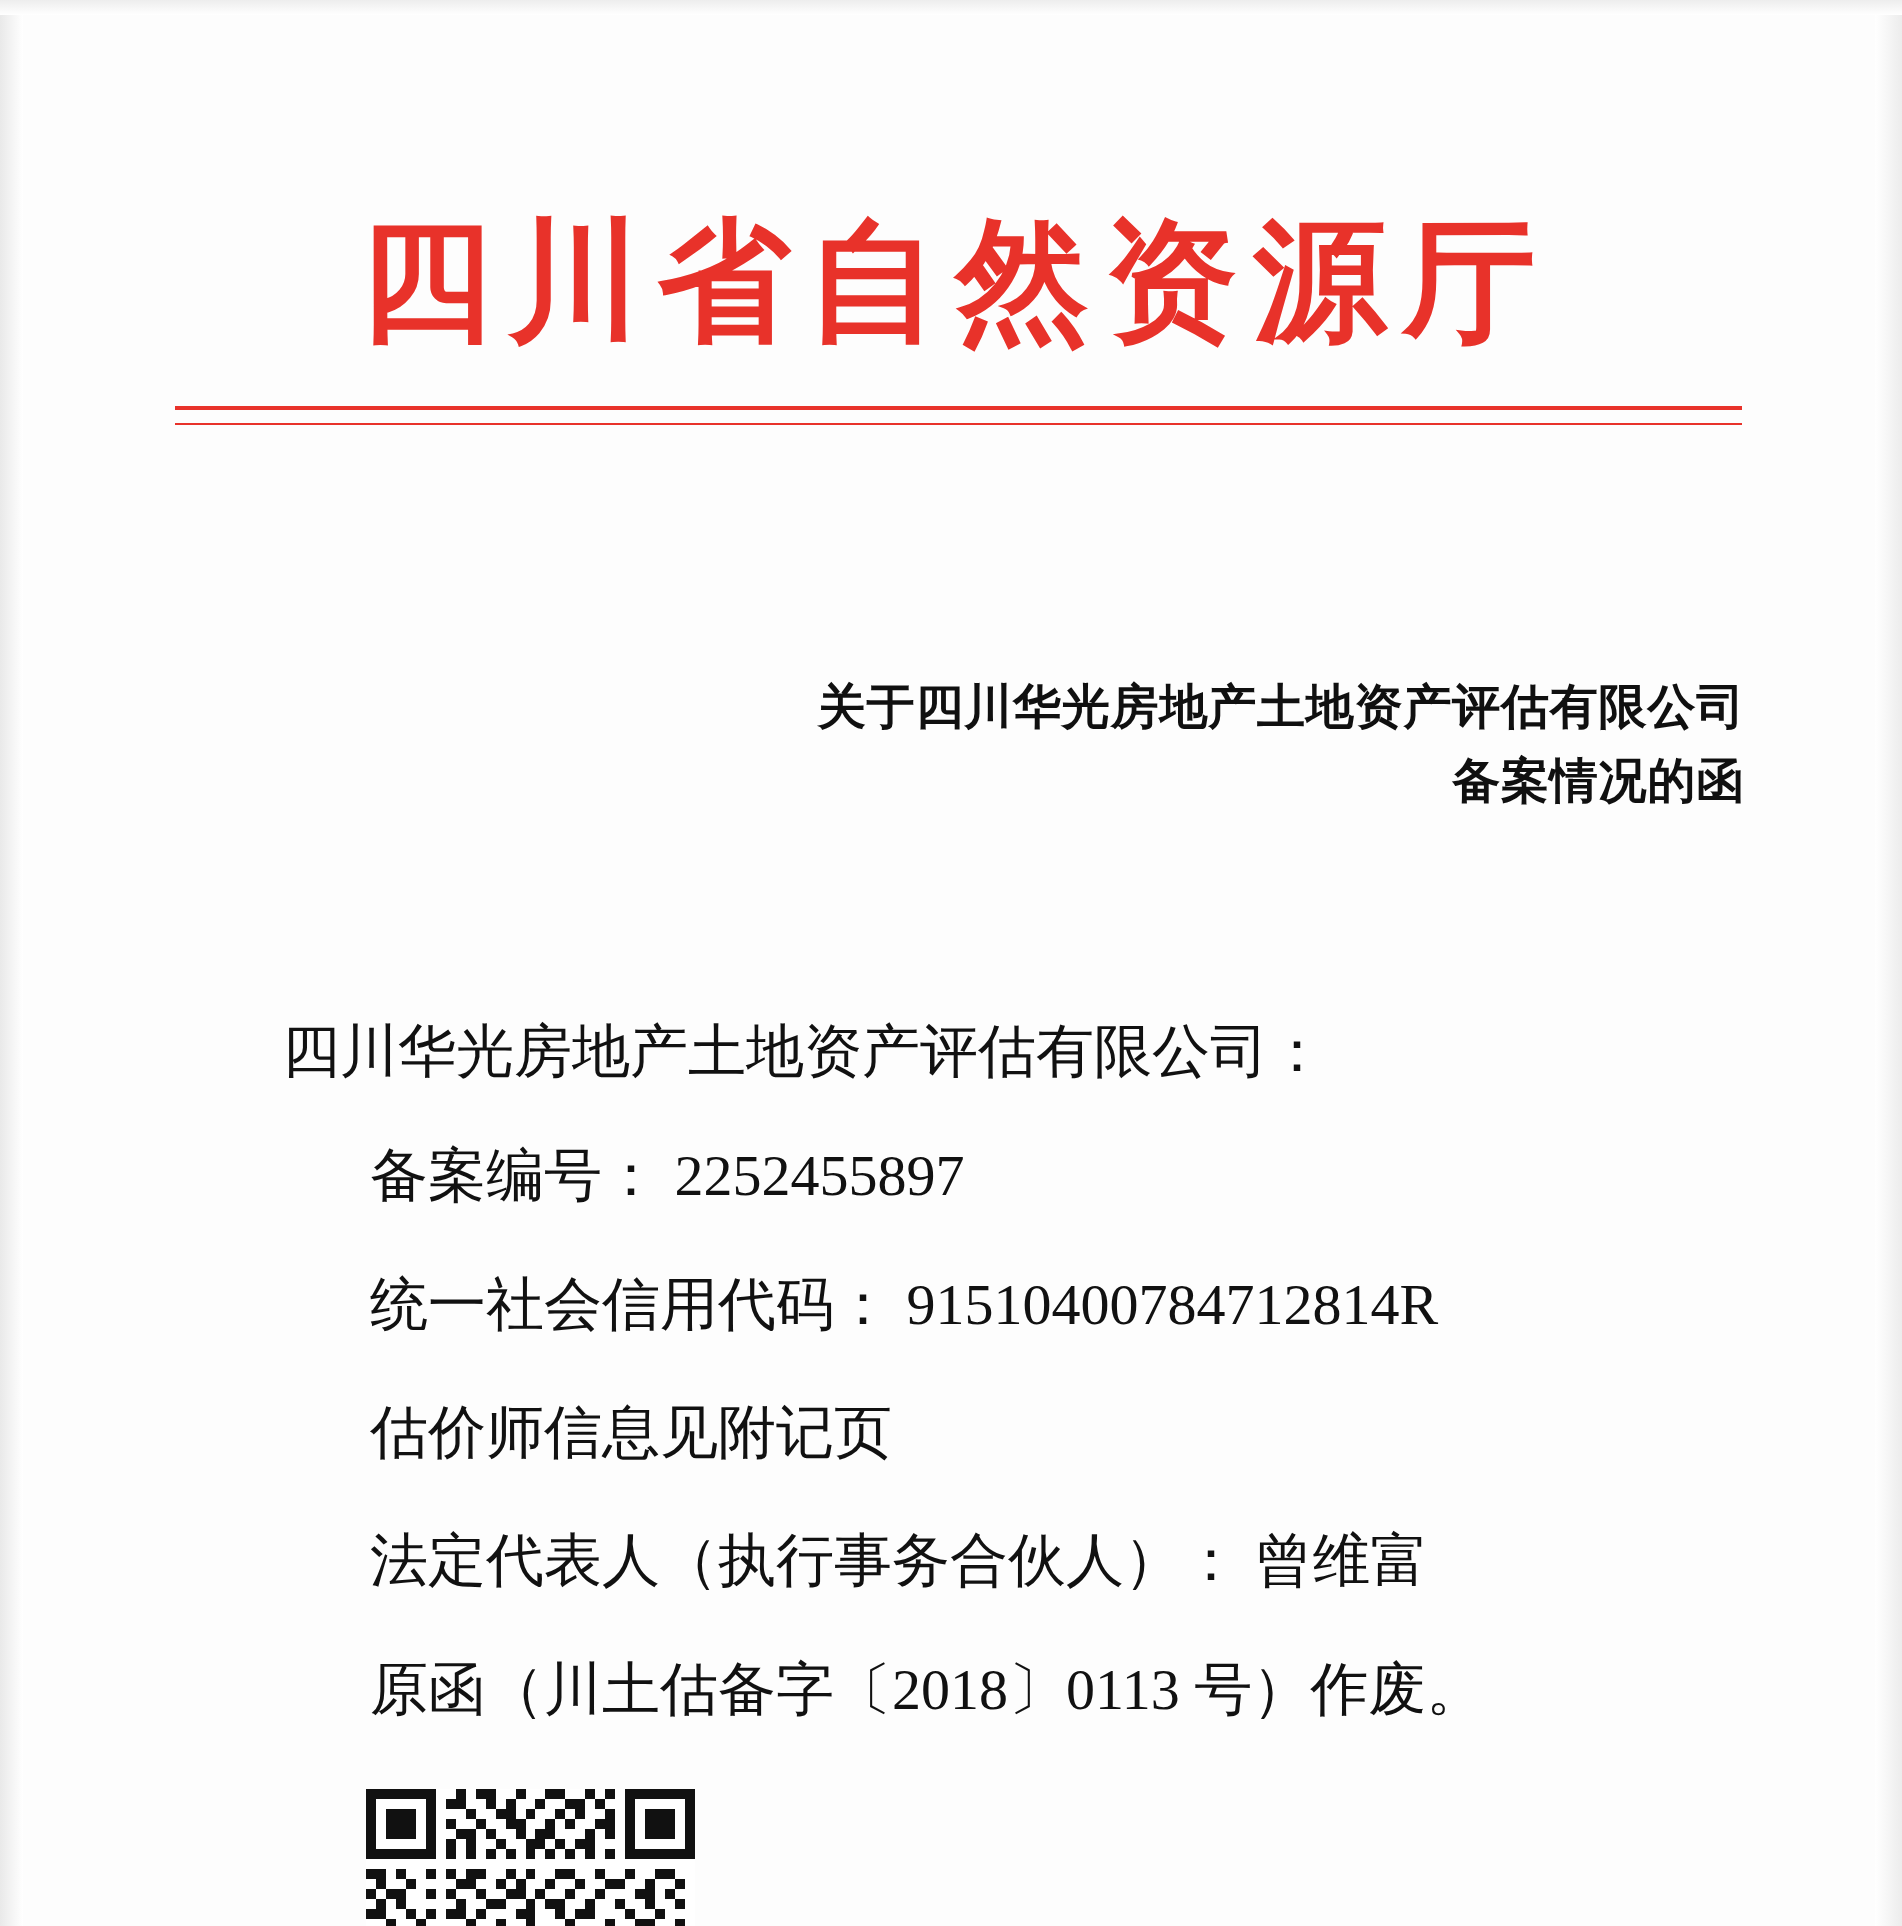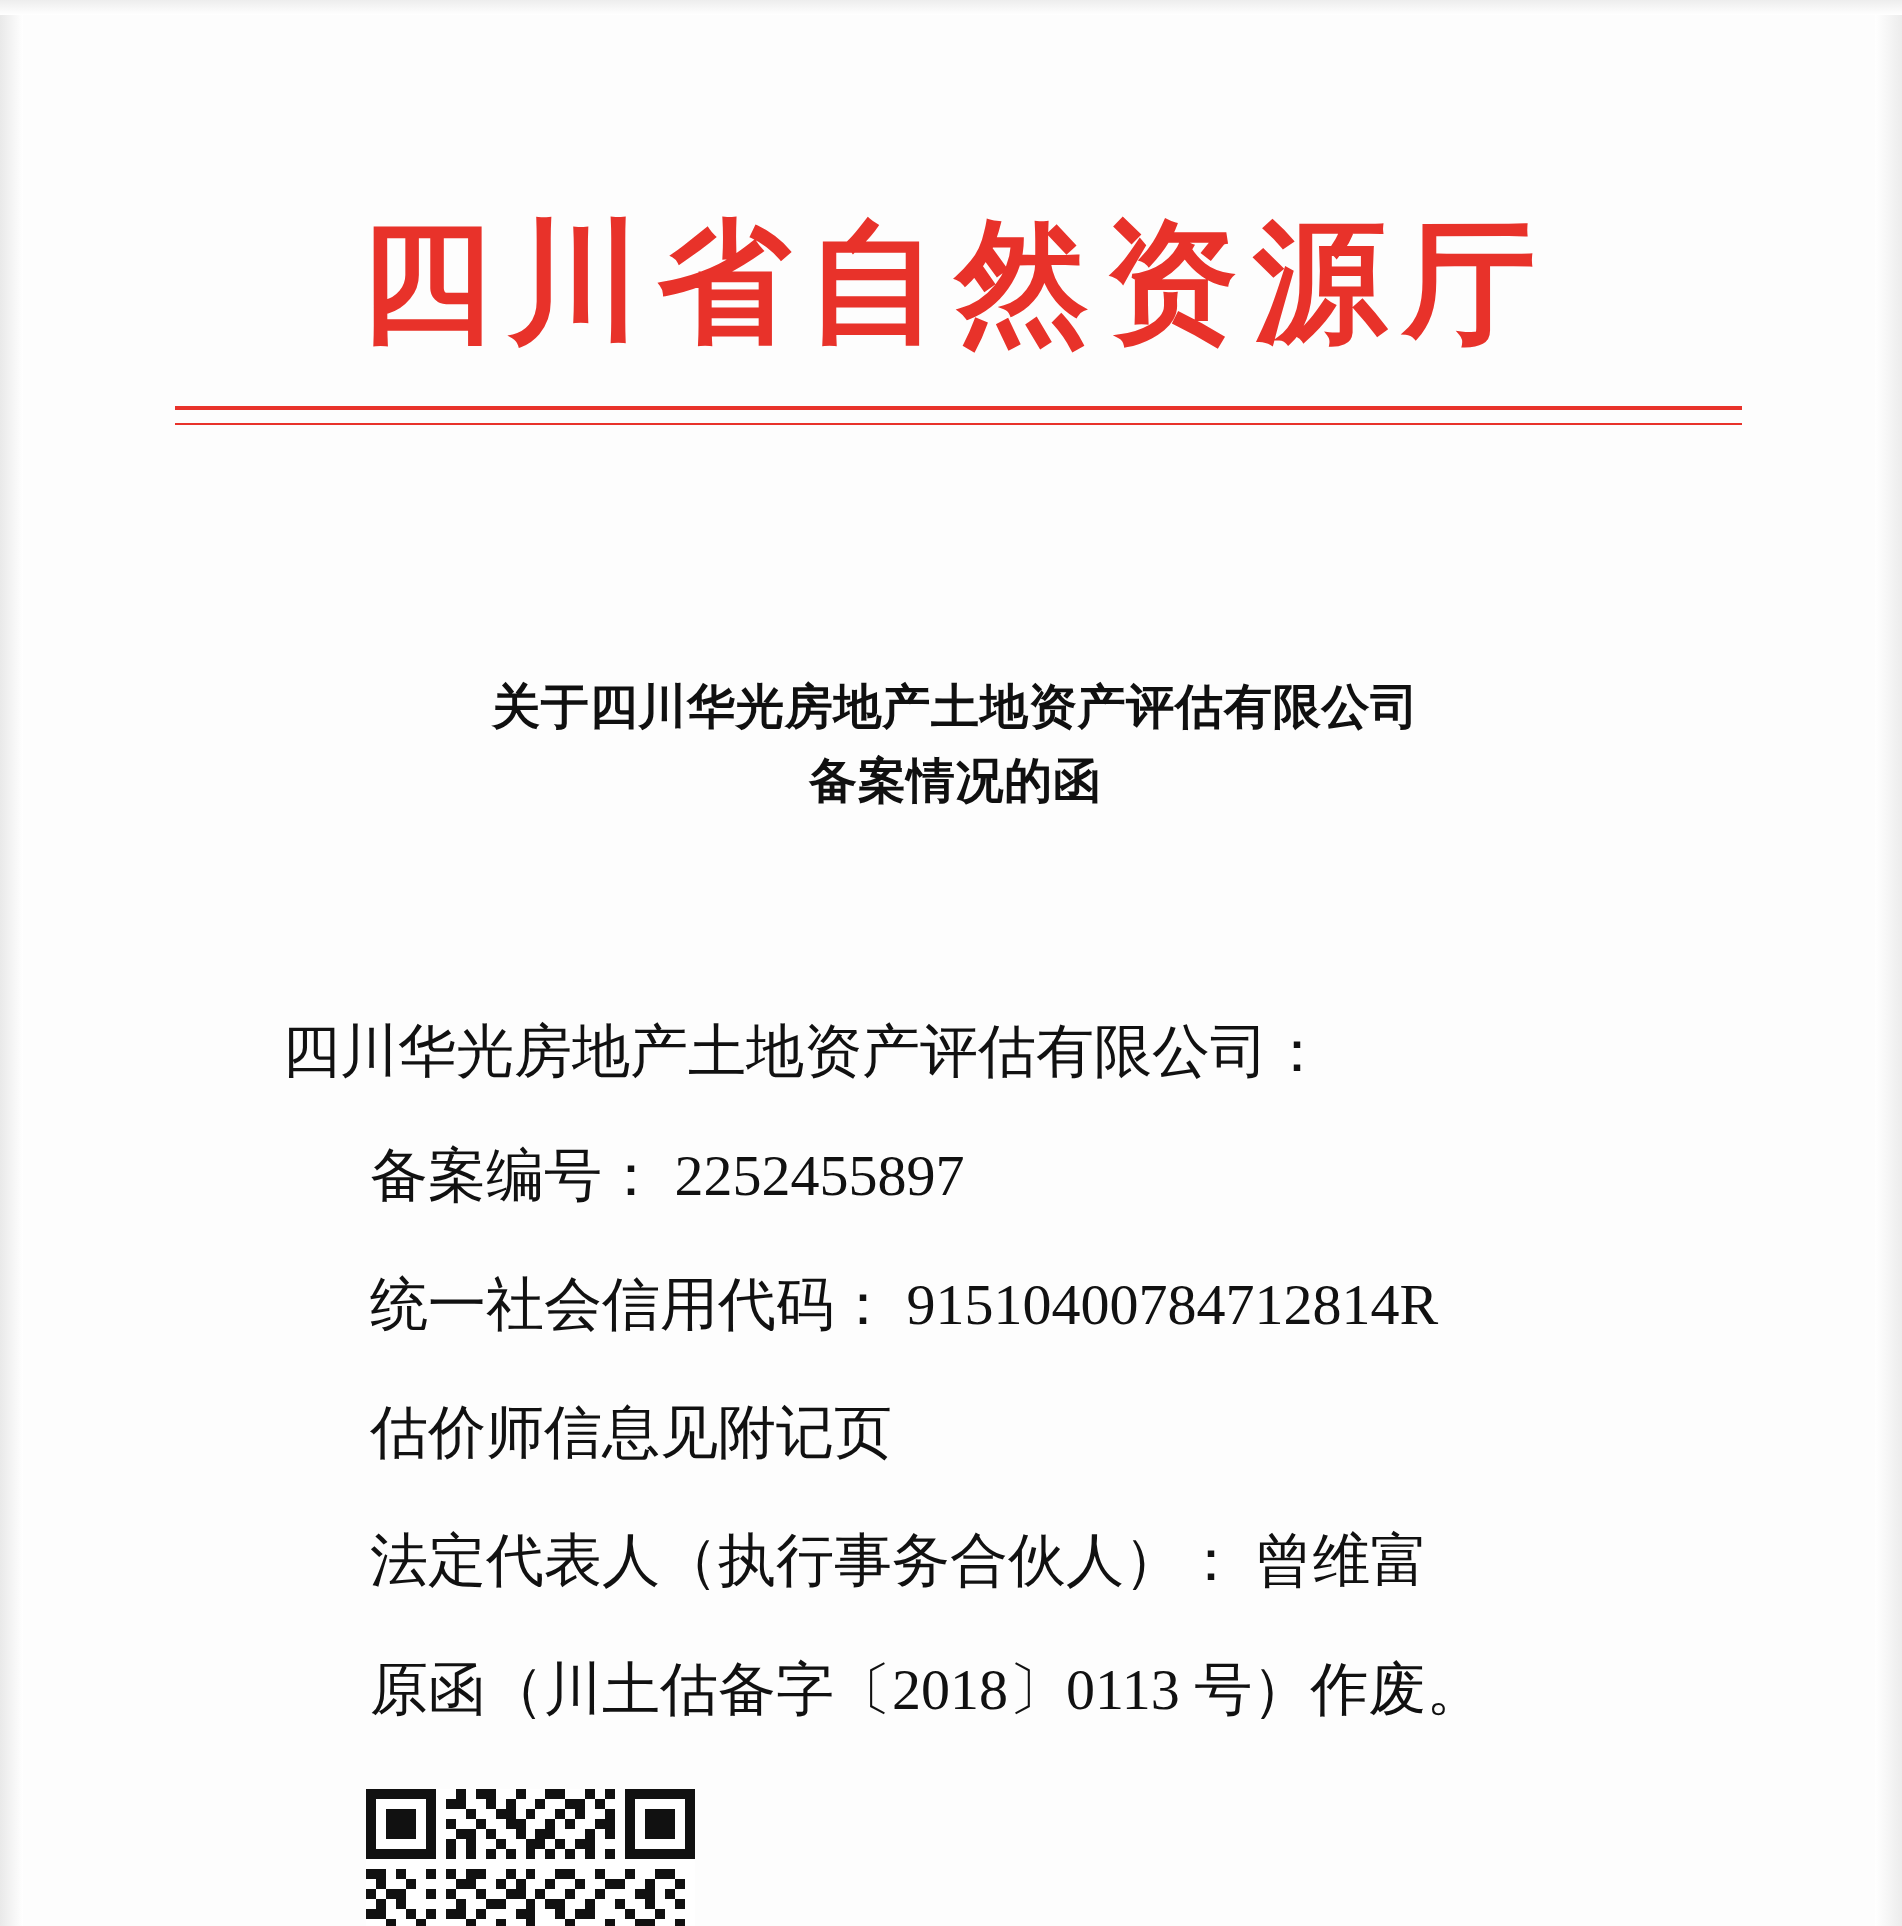--- a/index.html
+++ b/index.html
@@ -46,21 +46,21 @@
   }
 
   
   .masthead {
     position: absolute;
     top: 216px;
     left: 0;
     width: 1579px;
     text-align: center;
     color: #e8322a;
-    font-family: Liberation Sans, sans-serif;
+    font-family: Liberation Serif, serif;
     font-weight: bold;
     font-size: 133px;
     letter-spacing: 16px;
     line-height: 1;
     white-space: nowrap;
   }
   .rule-top-thick {
     position: absolute;
     top: 406px;
     left: 8.5px;
@@ -89,21 +89,21 @@
     letter-spacing: 1.2px;
     white-space: nowrap;
   }
 
   
   .title-block {
     position: absolute;
     top: 670px;
     left: 0;
     width: 1579px;
-    text-align: center;
+    text-align: right;
     color: #101010;
     font-weight: bold;
     font-size: 48px;
     line-height: 1.55;
     letter-spacing: 0.8px;
   }
   .title-line { display: block; white-space: nowrap; }
 
   
   .body-block {

